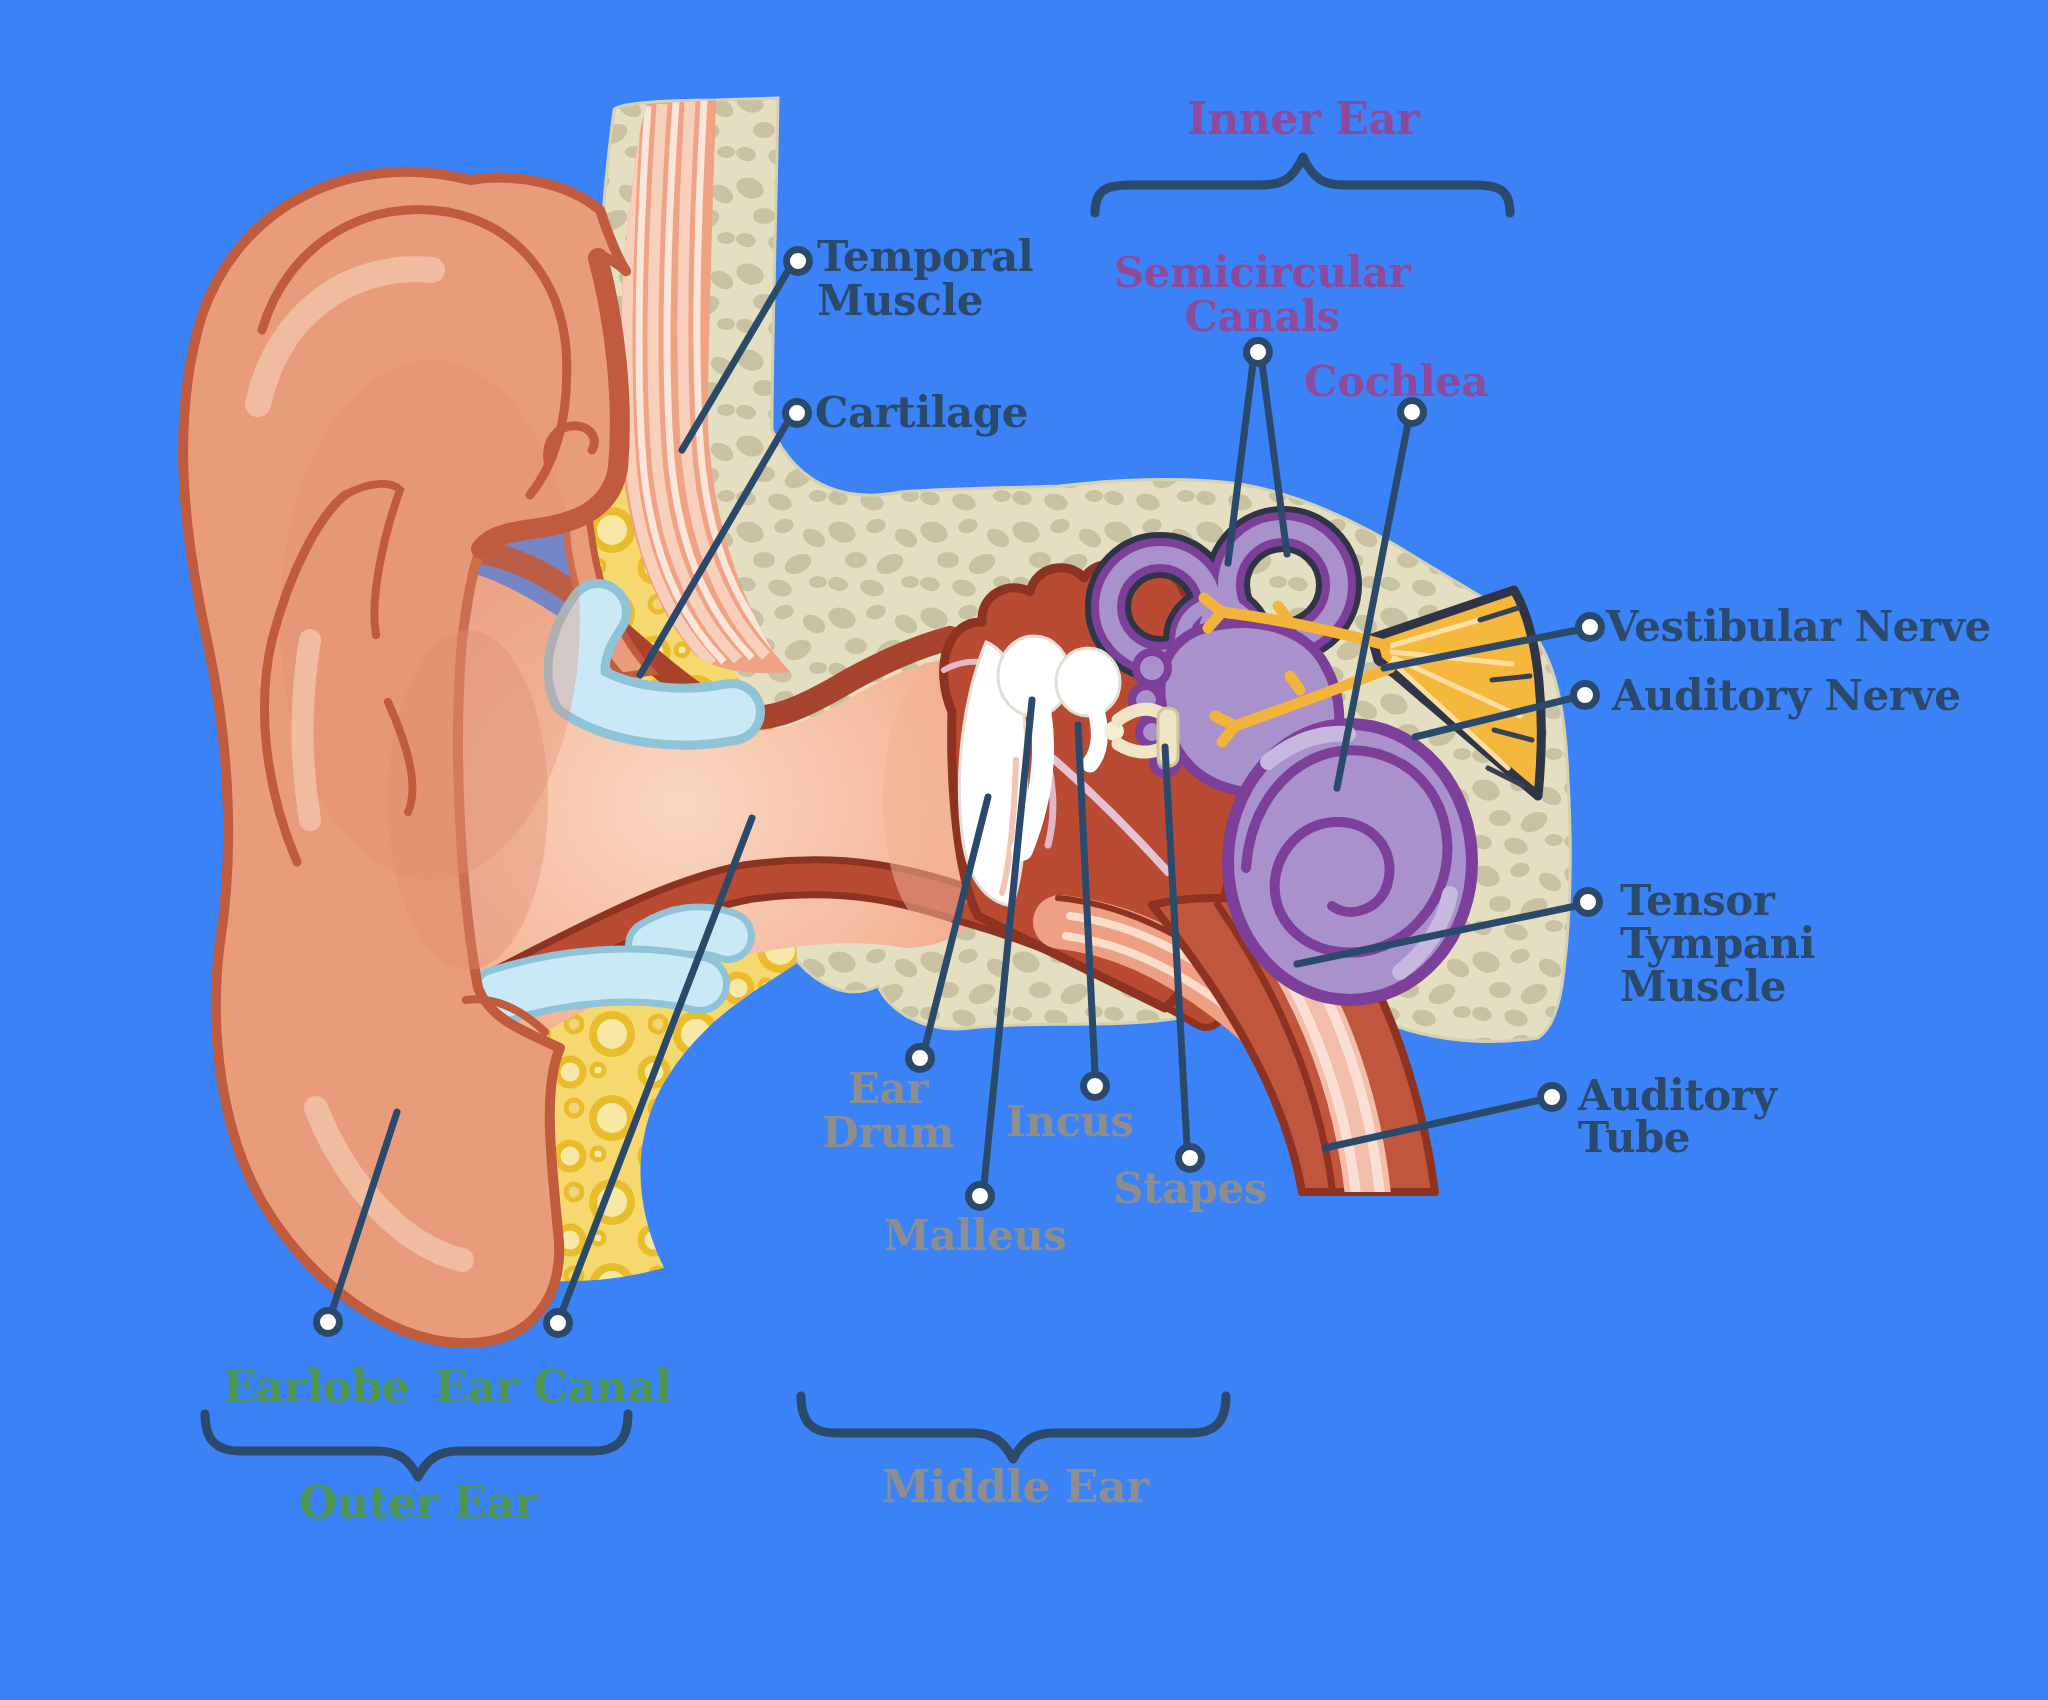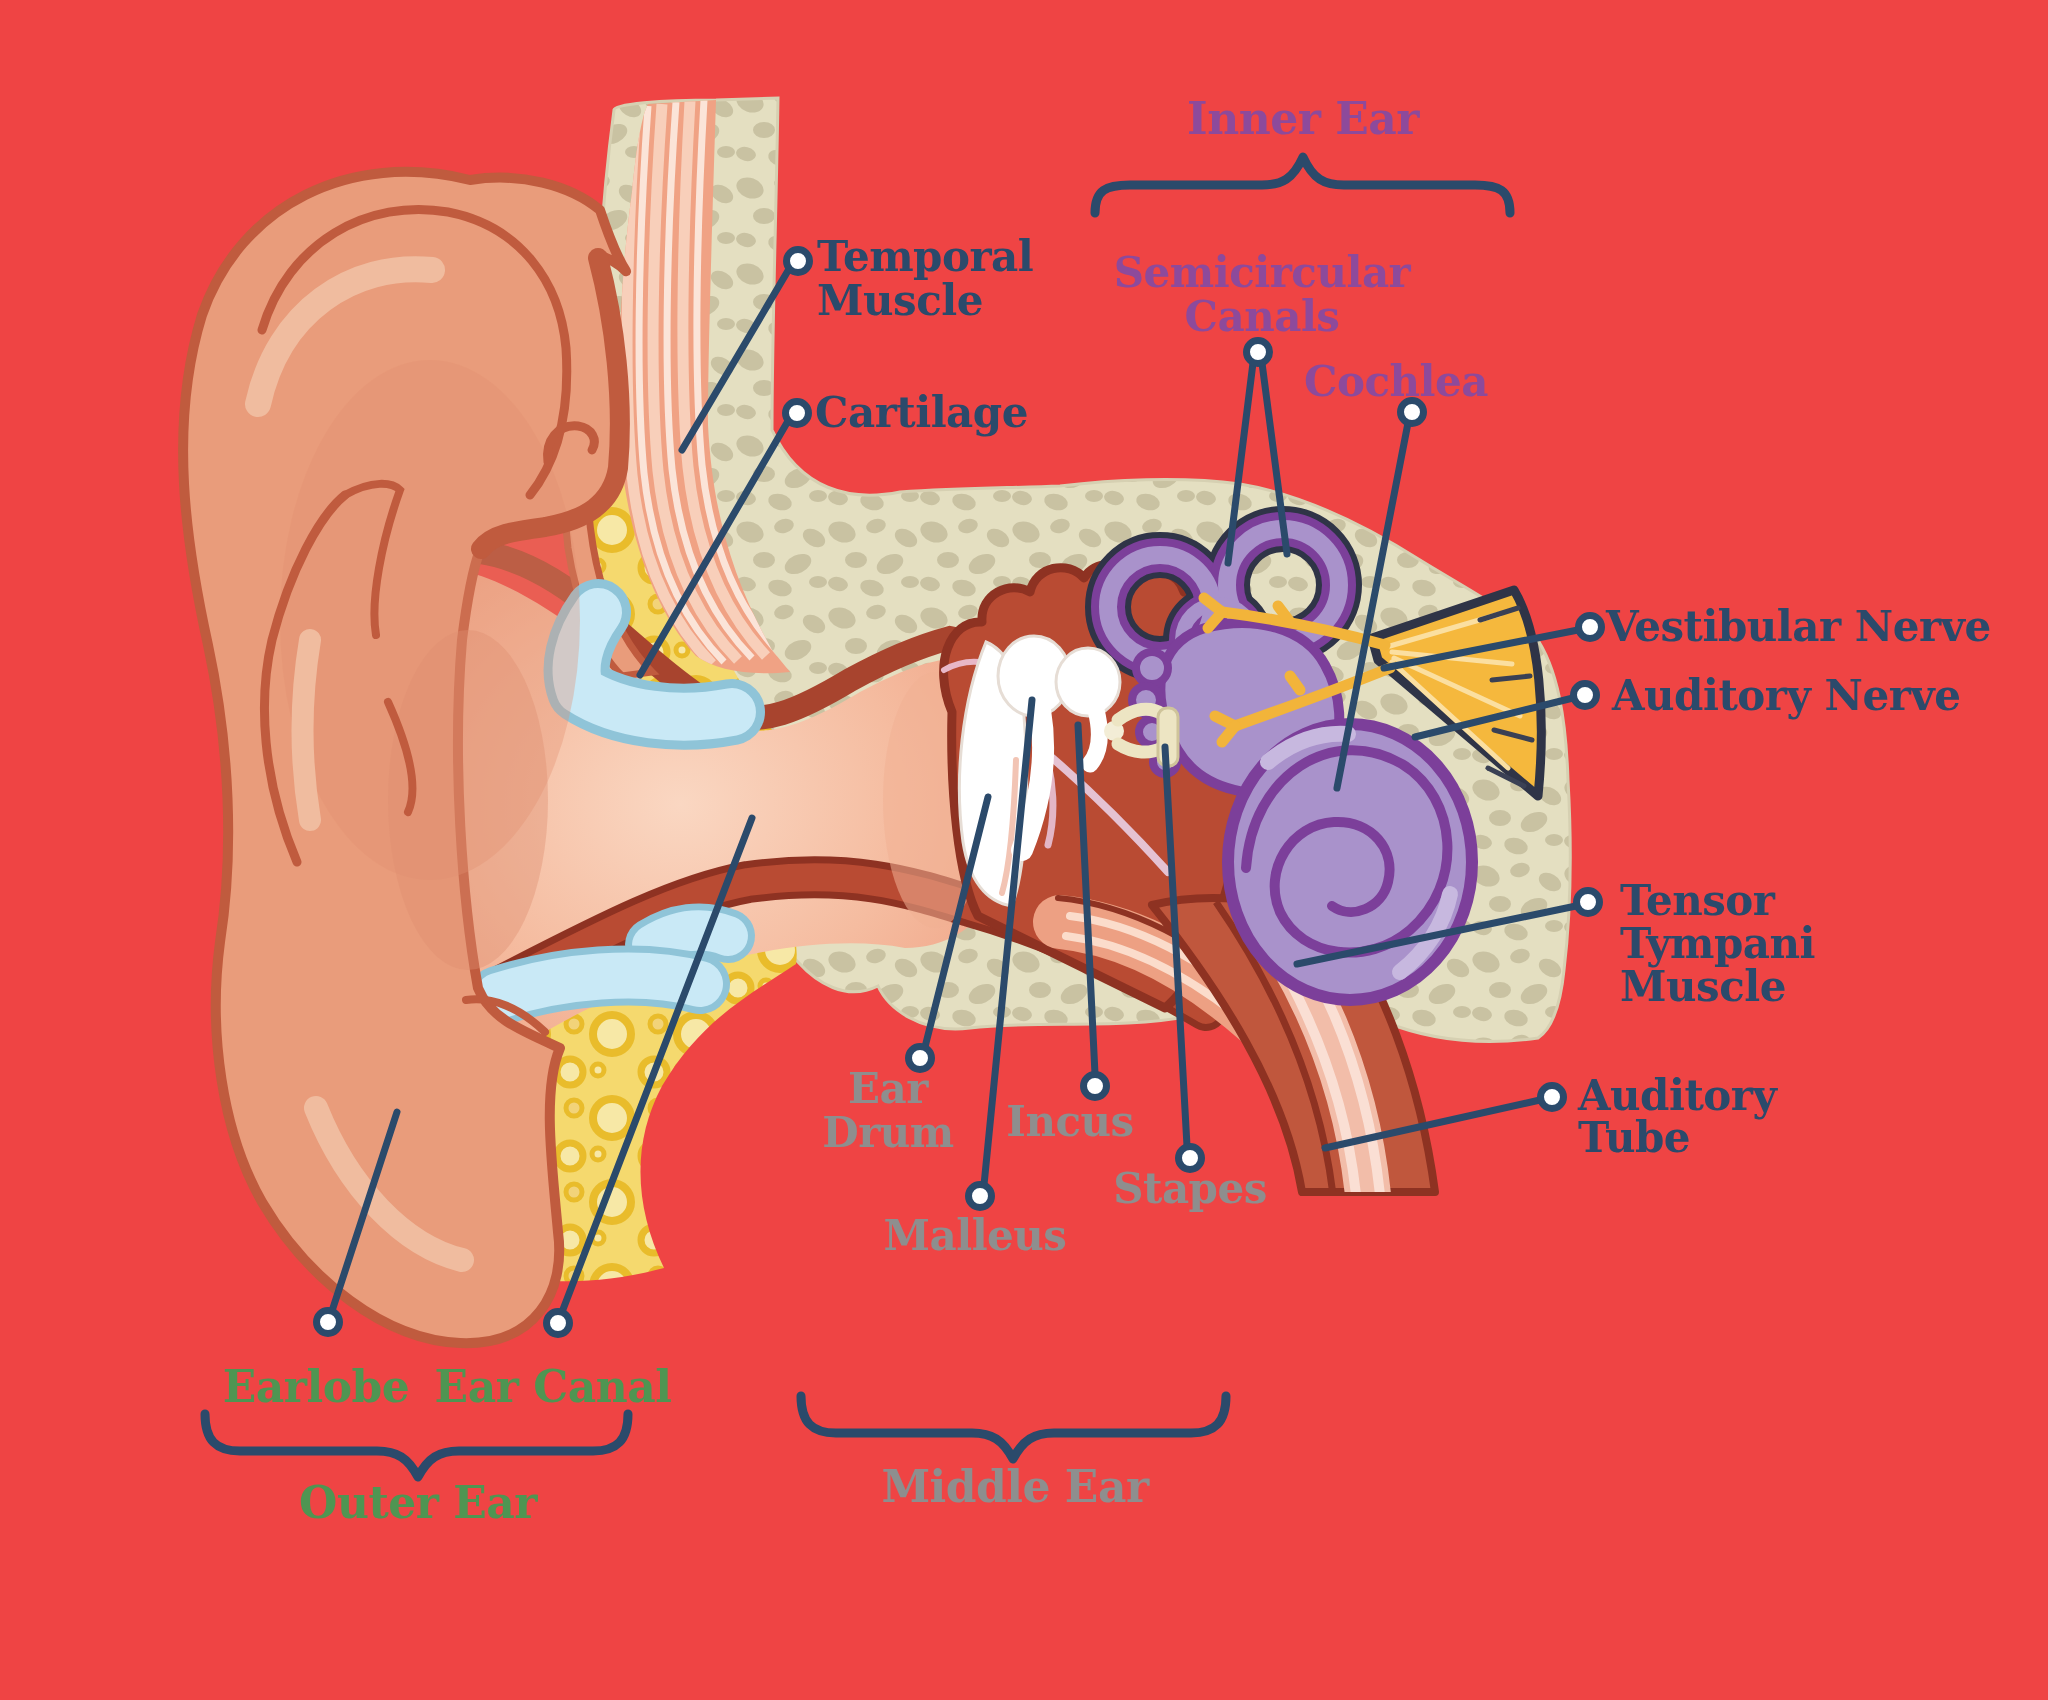--- a/index.html
+++ b/index.html
@@ -1,16 +1,16 @@
 <!DOCTYPE html>
 <html><head>
 <meta charset="utf-8">
 <style>
   html,body{margin:0;padding:0;background:#ffffff;}
-  .stage{position:relative;width:2048px;height:1700px;background:#ef4444;overflow:hidden;}
+  .stage{position:relative;width:2048px;height:1700px;background:#3b82f6;overflow:hidden;}
   svg{display:block;}
   .lbl{font-family:"DejaVu Serif","Liberation Serif",serif;font-weight:bold;letter-spacing:-0.5px;}
   .f42{font-size:42px;}
   .f44{font-size:44px;}
   .navy{fill:#2b4a6b;}
   .purple{fill:#8d4a9b;}
   .green{fill:#4f9552;}
   .gray{fill:#8e8e8e;}
   .leader{stroke:#2b4a6b;stroke-width:7;fill:none;stroke-linecap:round;}
   .ldot{fill:#ffffff;stroke:#2b4a6b;stroke-width:7;}

